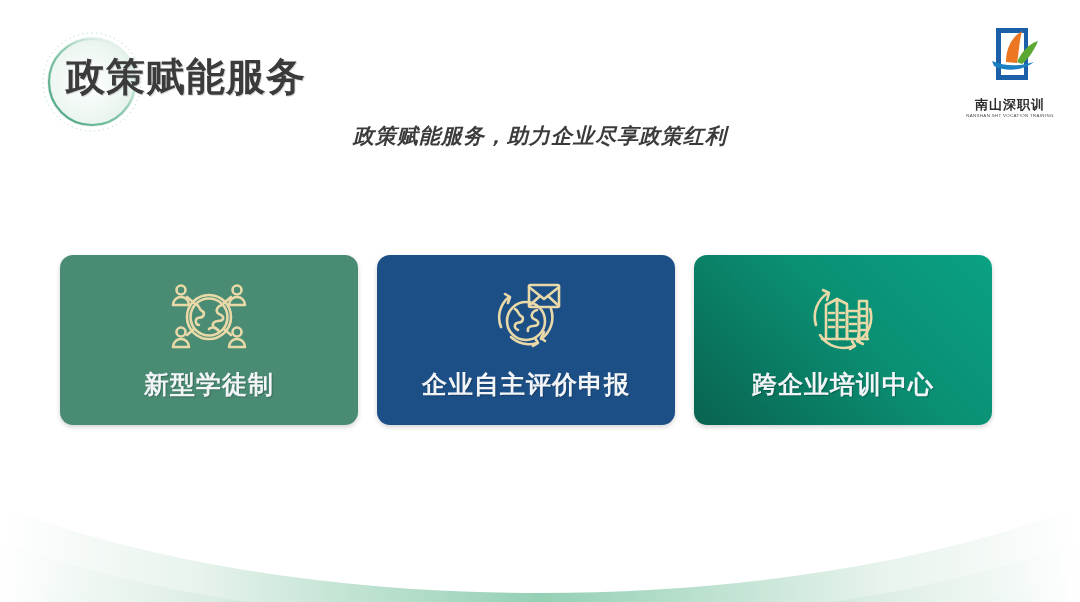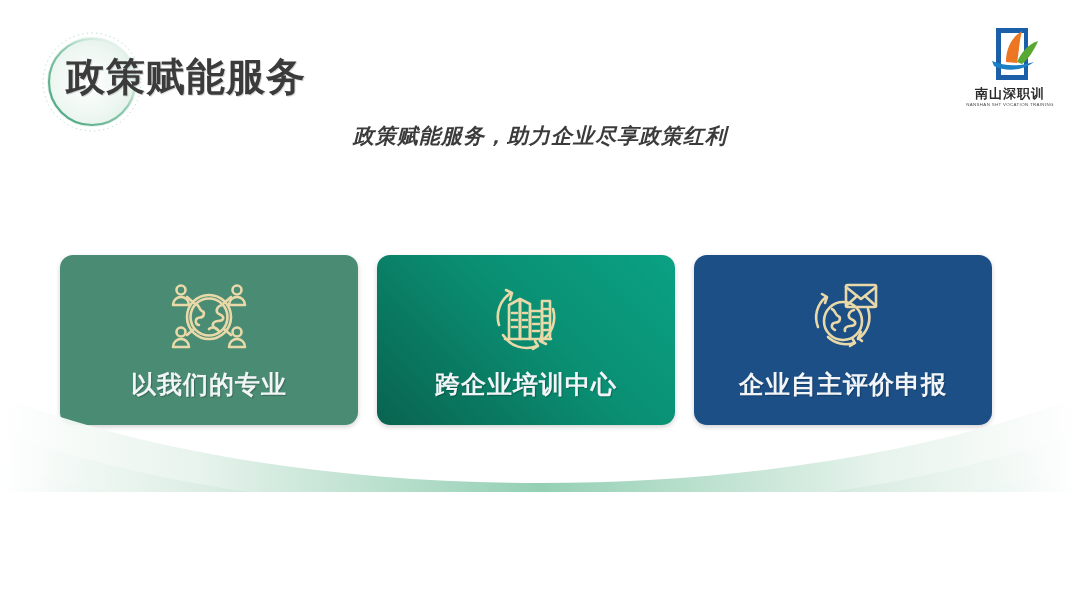--- a/index.html
+++ b/index.html
@@ -7,21 +7,21 @@
     padding: 0;
     background: #ffffff;
   }
   body {
     font-family: "Liberation Sans", "DejaVu Sans", sans-serif;
   }
 
   #slide {
     position: relative;
     width: 1080px;
-    height: 492px;
+    height: 602px;
     background: #ffffff;
     overflow: hidden;
   }
 
   
   .title-area {
     position: absolute;
     left: 0;
     top: 0;
     width: 520px;
@@ -74,21 +74,21 @@
     width: 96px;
     height: 64px;
     display: block;
   }
   .logo-cn {
     font-size: 13px;
     font-weight: bold;
     color: #2b2b2b;
     letter-spacing: 1px;
     line-height: 14px;
-    margin-top: 1px;
+    margin-top: 12px;
   }
   .logo-en {
     font-size: 4.4px;
     color: #4a4a4a;
     letter-spacing: .35px;
     line-height: 7px;
     transform: scaleY(.92);
   }
 
   
@@ -203,21 +203,44 @@
 
           <circle cx="15" cy="55" r="4.5"></circle>
           <path d="M7 70 c0-5 4-8 8-8 c4 0 8 3 8 8 Z"></path>
 
           <circle cx="71" cy="55" r="4.5"></circle>
           <path d="M63 70 c0-5 4-8 8-8 c4 0 8 3 8 8 Z"></path>
 
           <path d="M21 20 L28 26 M65 20 L58 26 M21 58 L28 52 M65 58 L58 52"></path>
         </g>
       </svg>
-      <div class="card-label">以我们的专业</div>
+      <div class="card-label">新型学徒制</div>
+    </div>
+
+    <div class="card" style="background:#1c4f86;">
+      <svg class="card-icon" viewBox="0 0 86 80">
+        <g fill="none" stroke="#ead9a8" stroke-width="2.6" stroke-linecap="round" stroke-linejoin="round">
+
+          <path d="M18 50 A26 26 0 0 1 26 20"></path>
+          <path d="M22 17 L27 20 L25 26"></path>
+          <path d="M68 32 A26 26 0 0 1 58 62"></path>
+          <path d="M62 64 L58 61 L61 55"></path>
+          <path d="M28 60 A26 26 0 0 0 54 66"></path>
+          <path d="M52 61 L55 66 L50 69"></path>
+
+          <circle cx="43" cy="44" r="19"></circle>
+          <path d="M32 32 c4 2 3 6 6 7 c3 1 2 5 0 6 c-2 1-5 0-6 3 c-1 3 1 4 3 5"></path>
+          <path d="M54 33 c-4 1-6 4-5 7 c1 3 5 2 6 5 c1 3-2 4-5 4 c-3 0-6 2-5 5"></path>
+
+          <rect x="46" y="8" width="30" height="22" rx="1.5"></rect>
+          <path d="M46 10 L61 22 L76 10"></path>
+          <path d="M46 29 L57 19 M76 29 L65 19"></path>
+        </g>
+      </svg>
+      <div class="card-label">企业自主评价申报</div>
     </div>
 
     <div class="card" style="background: linear-gradient(225deg,#0aa183 0%,#0a8f73 45%,#09634f 100%);">
       <svg class="card-icon" viewBox="0 0 86 80">
         <g fill="none" stroke="#ead9a8" stroke-width="2.6" stroke-linecap="round" stroke-linejoin="round">
 
           <path d="M16 48 A28 28 0 0 1 28 16"></path>
           <path d="M23 13 L29 16 L27 23"></path>
           <path d="M70 32 A28 28 0 0 1 58 64"></path>
           <path d="M63 67 L57 64 L59 57"></path>
@@ -229,43 +252,20 @@
           <path d="M47 62 V34 h12 v28"></path>
           <path d="M59 62 V24 h8 v38"></path>
           <path d="M22 62 H68"></path>
           <path d="M29 36 h5 M29 43 h5 M29 50 h5"></path>
           <path d="M40 36 h4 M40 43 h4 M40 50 h4"></path>
           <path d="M50 40 h6 M50 47 h6 M50 54 h6"></path>
           <path d="M61 32 h4 M61 39 h4 M61 46 h4 M61 53 h4"></path>
         </g>
       </svg>
       <div class="card-label">跨企业培训中心</div>
-    </div>
-
-    <div class="card" style="background:#1c4f86;">
-      <svg class="card-icon" viewBox="0 0 86 80">
-        <g fill="none" stroke="#ead9a8" stroke-width="2.6" stroke-linecap="round" stroke-linejoin="round">
-
-          <path d="M18 50 A26 26 0 0 1 26 20"></path>
-          <path d="M22 17 L27 20 L25 26"></path>
-          <path d="M68 32 A26 26 0 0 1 58 62"></path>
-          <path d="M62 64 L58 61 L61 55"></path>
-          <path d="M28 60 A26 26 0 0 0 54 66"></path>
-          <path d="M52 61 L55 66 L50 69"></path>
-
-          <circle cx="43" cy="44" r="19"></circle>
-          <path d="M32 32 c4 2 3 6 6 7 c3 1 2 5 0 6 c-2 1-5 0-6 3 c-1 3 1 4 3 5"></path>
-          <path d="M54 33 c-4 1-6 4-5 7 c1 3 5 2 6 5 c1 3-2 4-5 4 c-3 0-6 2-5 5"></path>
-
-          <rect x="46" y="8" width="30" height="22" rx="1.5"></rect>
-          <path d="M46 10 L61 22 L76 10"></path>
-          <path d="M46 29 L57 19 M76 29 L65 19"></path>
-        </g>
-      </svg>
-      <div class="card-label">企业自主评价申报</div>
     </div>
 
   </div>
 
   <svg class="waves" viewBox="0 0 1080 120" preserveAspectRatio="none">
     <defs>
       <linearGradient id="w1" x1="0" y1="0" x2="1" y2="0">
         <stop offset="0%" stop-color="#ffffff"></stop>
         <stop offset="18%" stop-color="#e7f3ec"></stop>
         <stop offset="50%" stop-color="#8ecdb0"></stop>

